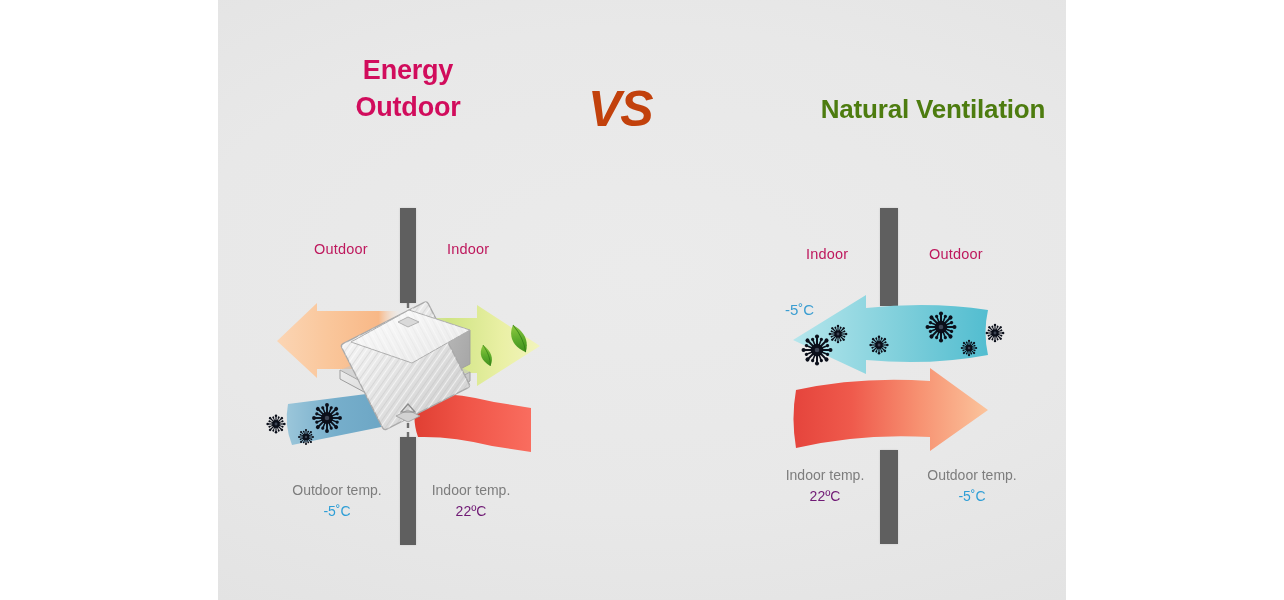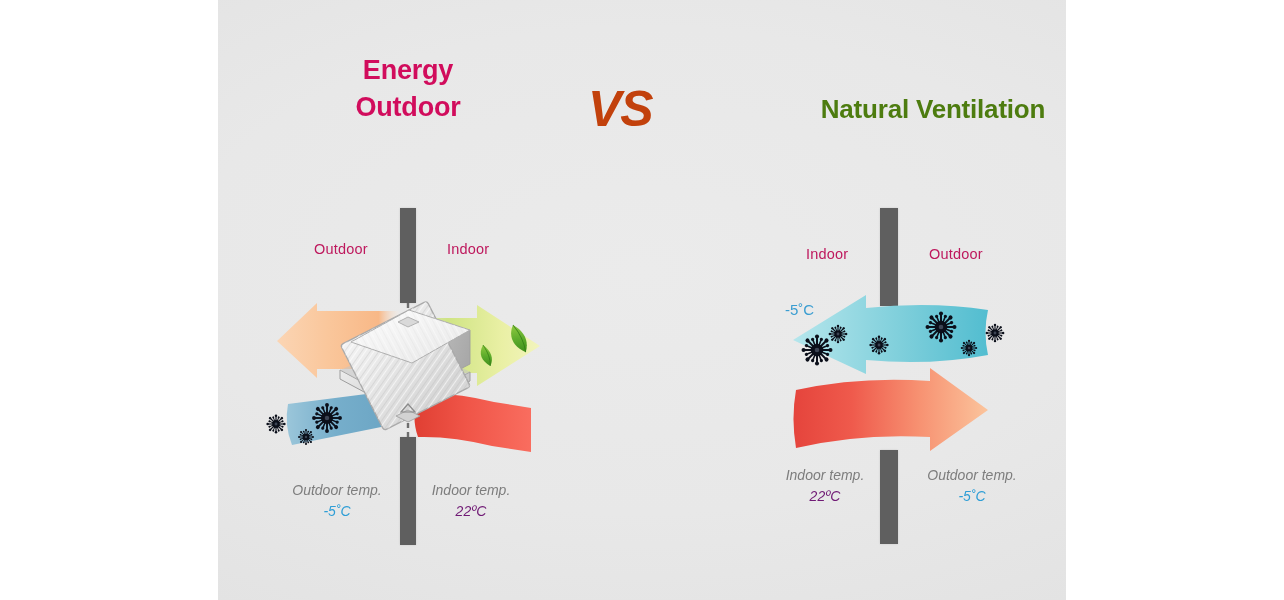--- a/index.html
+++ b/index.html
@@ -87,21 +87,20 @@
     letter-spacing: 0.2px;
     white-space: nowrap;
   }
   .temp-label {
     position: absolute;
     color: #7d7d7d;
     font-size: 14px;
     text-align: center;
     line-height: 21px;
     white-space: nowrap;
-    font-style: italic;
   }
   .temp-cold { color: #2e9ed6; }
   .temp-hot  { color: #701a75; }
 
   .float-cold {
     position: absolute;
     color: #3a9dd1;
     font-size: 15px;
     white-space: nowrap;
   }

